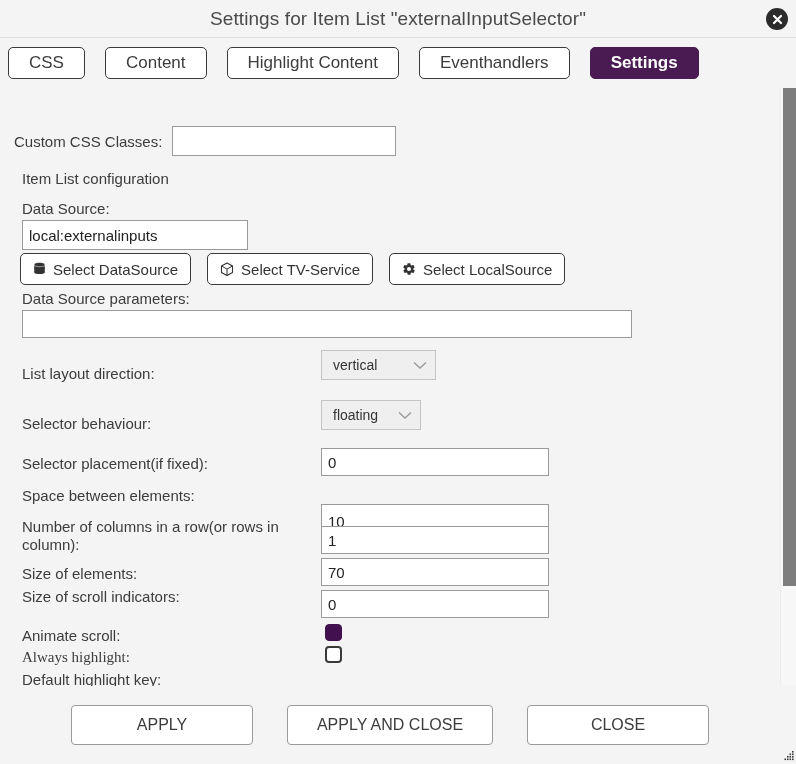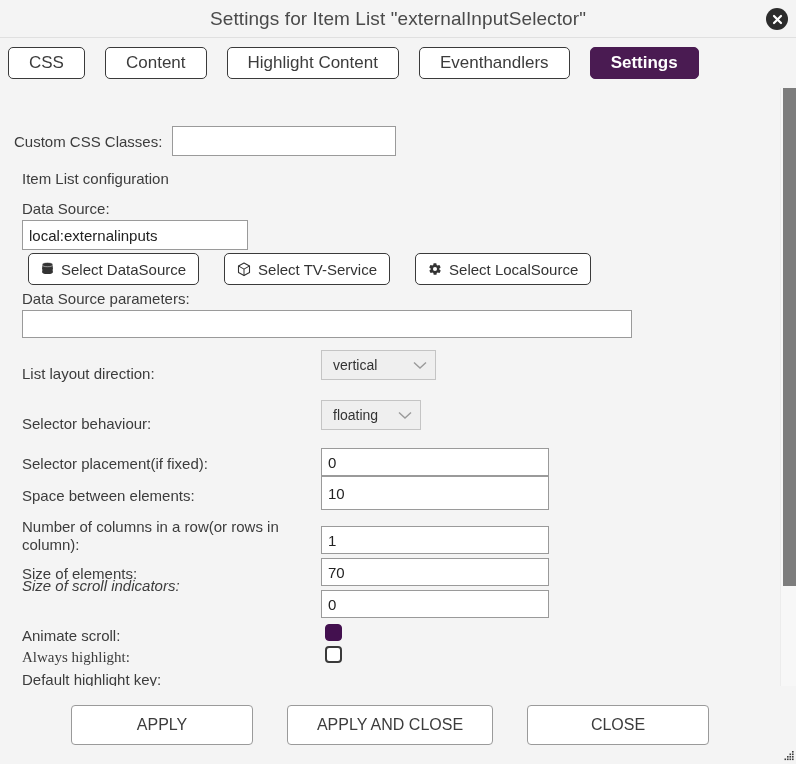--- a/index.html
+++ b/index.html
@@ -264,21 +264,21 @@
       <span class="label">Item List configuration</span>
     </div>
 
     <div class="row" style="left:22px; top:112px;">
       <span class="label">Data Source:</span>
     </div>
     <div class="row" style="left:22px; top:132px;">
       <div class="txtinput" style="width:226px;">local:externalinputs</div>
     </div>
 
-    <div class="row" style="left:28px; top:165px; gap:25px;">
+    <div class="row" style="left:20px; top:165px; gap:16px;">
       <div class="sbtn">
         <span>
           <svg width="13" height="14" viewBox="0 0 13 14">
             <ellipse cx="6.5" cy="2.6" rx="5.2" ry="2.1" fill="#333"></ellipse>
             <path d="M1.3 2.6 v3.3 a5.2 2.1 0 0 0 10.4 0 v-3.3" fill="#333"></path>
             <ellipse cx="6.5" cy="6.2" rx="5.2" ry="2.1" fill="#333"></ellipse>
             <path d="M1.3 6.6 v3.2 a5.2 2.1 0 0 0 10.4 0 v-3.2" fill="#333"></path>
             <ellipse cx="6.5" cy="9.9" rx="5.2" ry="2.1" fill="#333"></ellipse>
             <ellipse cx="6.5" cy="2.6" rx="5.2" ry="2.1" fill="none" stroke="#fff" stroke-width="0.5"></ellipse>
           </svg>
@@ -336,33 +336,33 @@
     </div>
 
     <div class="row" style="left:22px; top:367px;">
       <span class="label">Selector placement(if fixed):</span>
     </div>
     <div class="txtinput" style="position:absolute; left:321px; top:360px; width:228px; height:28px;">0</div>
 
     <div class="row" style="left:22px; top:399px;">
       <span class="label">Space between elements:</span>
     </div>
-    <div class="txtinput" style="position:absolute; left:321px; top:388px; width:228px; height:34px;">10</div>
+    <div class="txtinput" style="position:absolute; left:321px; top:416px; width:228px; height:34px;">10</div>
 
     <div class="row" style="left:22px; top:430px; width:290px;">
       <span class="label wrap">Number of columns in a row(or rows in column):</span>
     </div>
     <div class="txtinput" style="position:absolute; left:321px; top:438px; width:228px; height:28px;">1</div>
 
     <div class="row" style="left:22px; top:477px;">
       <span class="label">Size of elements:</span>
     </div>
     <div class="txtinput" style="position:absolute; left:321px; top:470px; width:228px; height:28px;">70</div>
 
-    <div class="row" style="left:22px; top:489px;font-style:italic;">
+    <div class="row" style="left:22px; top:500px;">
       <span class="label">Size of scroll indicators:</span>
     </div>
     <div class="txtinput" style="position:absolute; left:321px; top:502px; width:228px; height:28px;">0</div>
 
     <div class="row" style="left:22px; top:539px;">
       <span class="label">Animate scroll:</span>
     </div>
     <div class="checkbox on" style="position:absolute; left:325px; top:536px;"></div>
 
     <div class="row" style="left:22px; top:561px;font-family:Liberation Serif, serif;">

